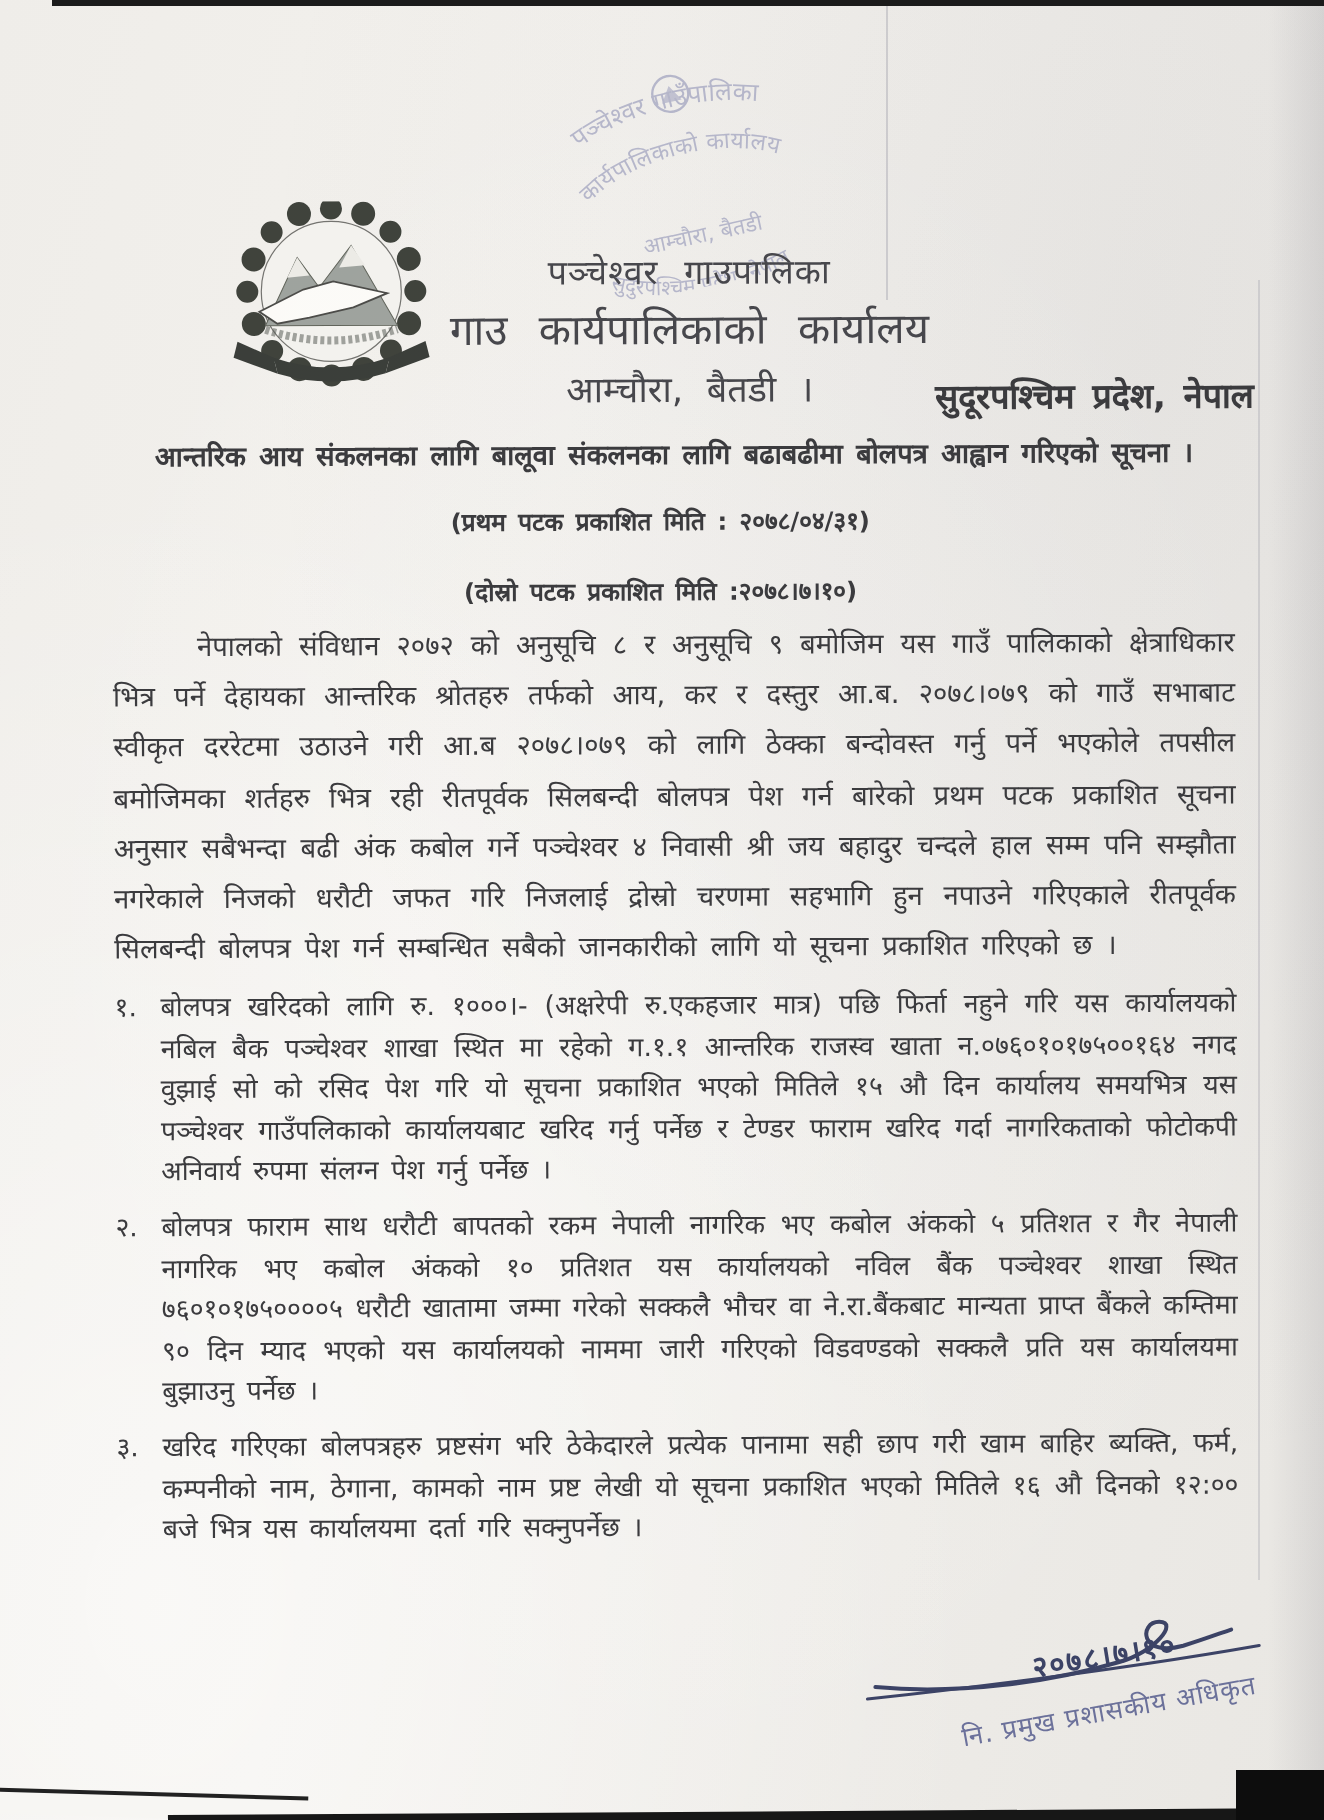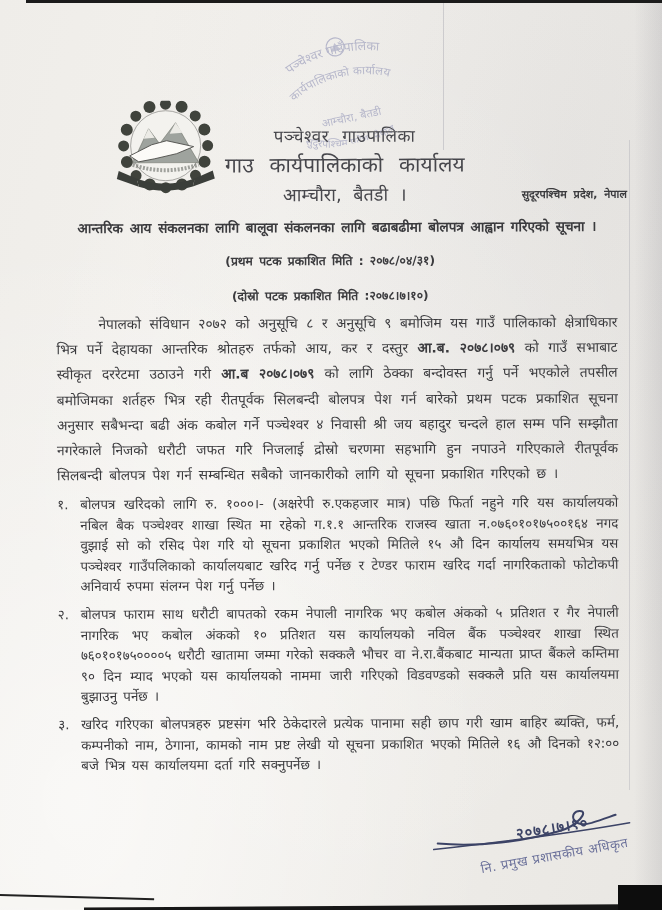--- a/index.html
+++ b/index.html
@@ -32,31 +32,31 @@
 
   
   .emblem{position:absolute;left:108px;top:100px;width:118px;height:104px;opacity:.92}
   .emblem svg{width:100%;height:100%}
 
   
   .hdr{position:absolute;top:124px;left:30px;right:0;text-align:center;color:#47474c}
   .hdr .l1{font-size:17px;word-spacing:7px;letter-spacing:.5px}
   .hdr .l2{font-size:21px;word-spacing:9px;margin-top:3px}
   .hdr .l3{font-size:18px;word-spacing:6px;margin-top:4px}
-  .province{position:absolute;top:187px;right:34px;font-size:11px;font-weight:600;word-spacing:3px}
+  .province{position:absolute;top:187px;right:34px;font-size:17px;font-weight:600;word-spacing:3px}
 
   .title{position:absolute;top:217px;left:52px;right:38px;text-align:center;
         font-size:13.6px;font-weight:600;word-spacing:2px}
   .pub{position:absolute;left:0;right:0;text-align:center;font-size:12.2px;font-weight:700;word-spacing:2px}
   .pub1{top:252px}
   .pub2{top:287px}
 
   .intro{position:absolute;top:311px;left:57px;right:44px;font-size:13.8px;line-height:25.2px;
         text-align:justify;text-indent:42px;word-spacing:2.5px}
-  .intro b{font-weight:700}
+  .intro b{font-weight:400}
 
   .terms{position:absolute;top:494px;left:57px;right:44px;list-style:none}
   .term{display:flex;gap:7px;margin-bottom:7px;font-size:13.4px;line-height:20.6px;word-spacing:2px}
   .term .num{flex:0 0 16px}
   .term .txt{flex:1;text-align:justify}
 
   
   .sig-svg{position:absolute;left:428px;top:806px;width:212px;height:52px}
   .sig-date{position:absolute;left:514px;top:818px;transform:rotate(-9deg);
         font-size:14.5px;font-weight:700;letter-spacing:1px;color:var(--sig_ink,#3c4366)}

